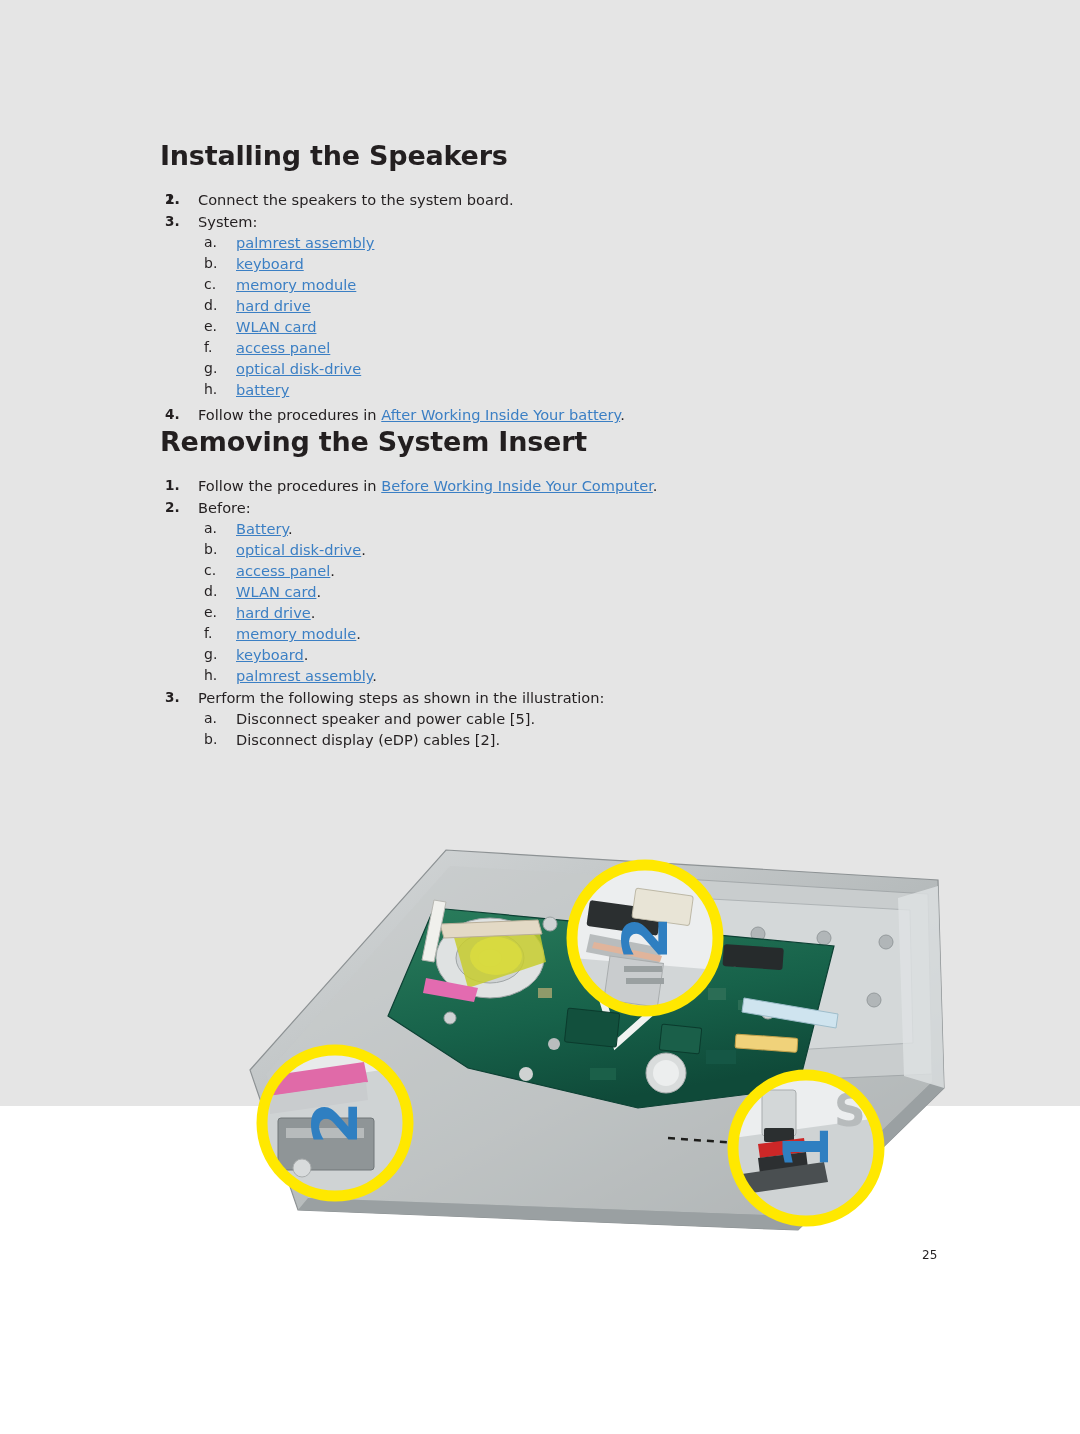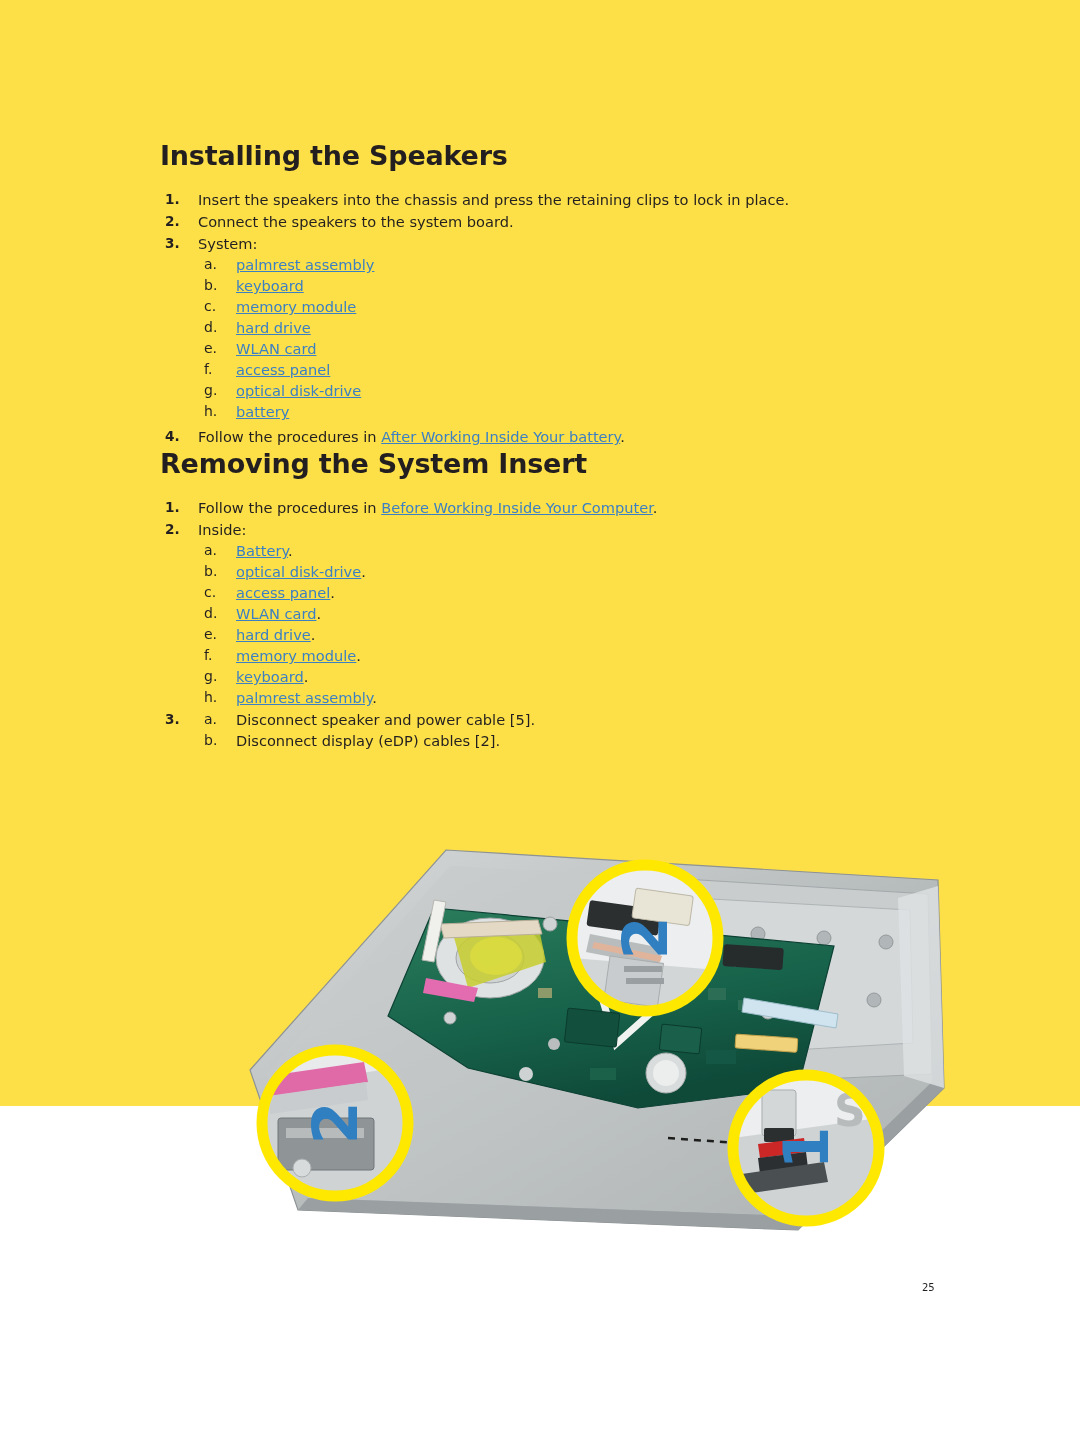--- a/index.html
+++ b/index.html
@@ -13,21 +13,21 @@
     position: relative;
     font-family: "DejaVu Sans", sans-serif;
     color: #231f20;
     overflow: hidden;
   }
   .page {
     position: absolute;
     left: 0; top: 0;
     width: 1080px;
     height: 1106px;
-    background: #fde047;
+    background: #e5e5e5;
   }
   .content {
     position: absolute;
     left: 160px;
     top: 140px;
     width: 790px;
   }
   h1.section-title {
     font-family: "DejaVu Sans", sans-serif;
     font-size: 27px;
@@ -89,39 +89,38 @@
   .figure {
     position: absolute;
     left: 238px;
     top: 838px;
     width: 715px;
     height: 405px;
   }
   .page-number {
     position: absolute;
     left: 922px;
-    top: 1282px;
-    font-size: 10px;
+    top: 1248px;
+    font-size: 12px;
     color: #231f20;
   }
   svg { display: block; }
 </style>
 </head>
 <body>
 
 <div class="page">
 
   <div class="content">
 
     <h1 class="section-title">Installing the Speakers</h1>
 
     <ol class="steps">
       <li>
         <span class="num">1.</span>
-        <span>Insert the speakers into the chassis and press the retaining clips to lock in place.</span>
       </li>
       <li>
         <span class="num">2.</span>
         <span>Connect the speakers to the system board.</span>
       </li>
       <li>
         <span class="num">3.</span>
         <span>System:</span>
         <ol class="sub">
           <li>
@@ -166,21 +165,21 @@
 
     <h1 class="section-title sec2-title">Removing the System Insert</h1>
 
     <ol class="steps">
       <li>
         <span class="num">1.</span>
         <span>Follow the procedures in </span><span class="link">Before Working Inside Your Computer</span><span>.</span>
       </li>
       <li>
         <span class="num">2.</span>
-        <span>Inside:</span>
+        <span>Before:</span>
         <ol class="sub">
           <li>
             <span class="num">a.</span>
             <span class="link">Battery</span><span class="plain">.</span>
           </li>
           <li>
             <span class="num">b.</span>
             <span class="link">optical disk-drive</span><span class="plain">.</span>
           </li>
           <li>
@@ -204,20 +203,21 @@
             <span class="link">keyboard</span><span class="plain">.</span>
           </li>
           <li>
             <span class="num">h.</span>
             <span class="link">palmrest assembly</span><span class="plain">.</span>
           </li>
         </ol>
       </li>
       <li>
         <span class="num">3.</span>
+        <span>Perform the following steps as shown in the illustration:</span>
         <ol class="sub">
           <li>
             <span class="num">a.</span>
             <span class="plain">Disconnect speaker and power cable [5].</span>
           </li>
           <li>
             <span class="num">b.</span>
             <span class="plain">Disconnect display (eDP) cables [2].</span>
           </li>
         </ol>

